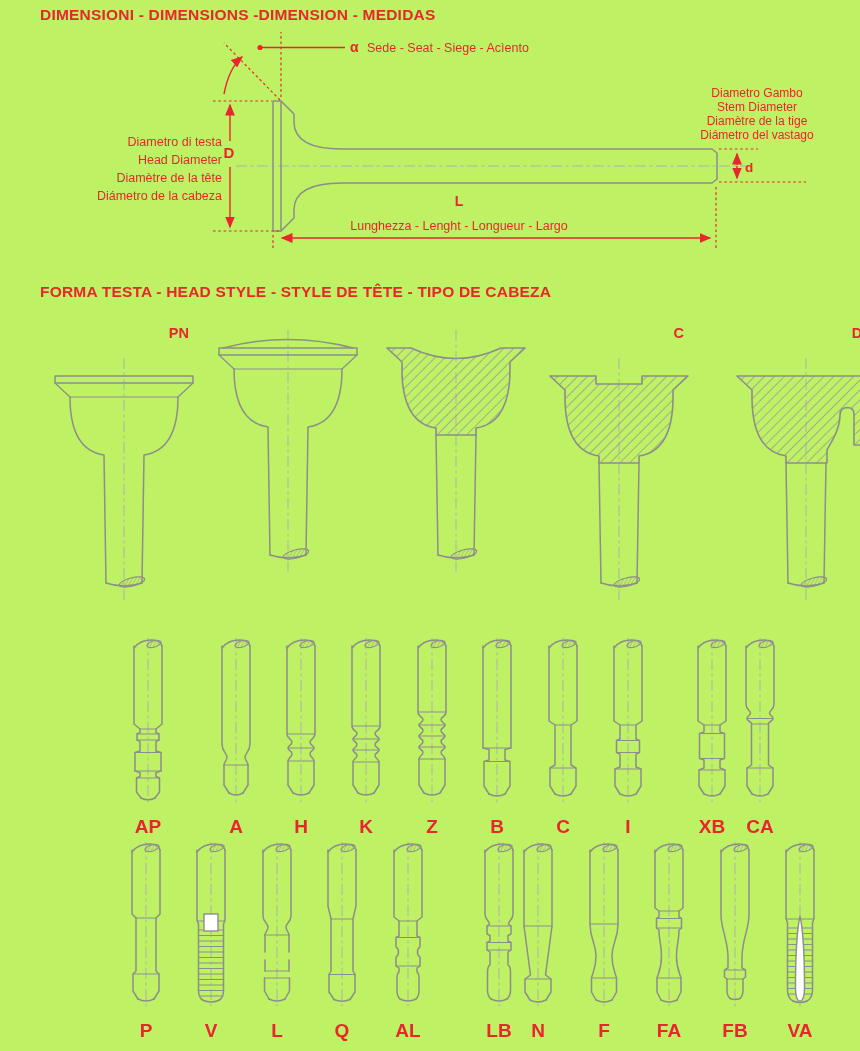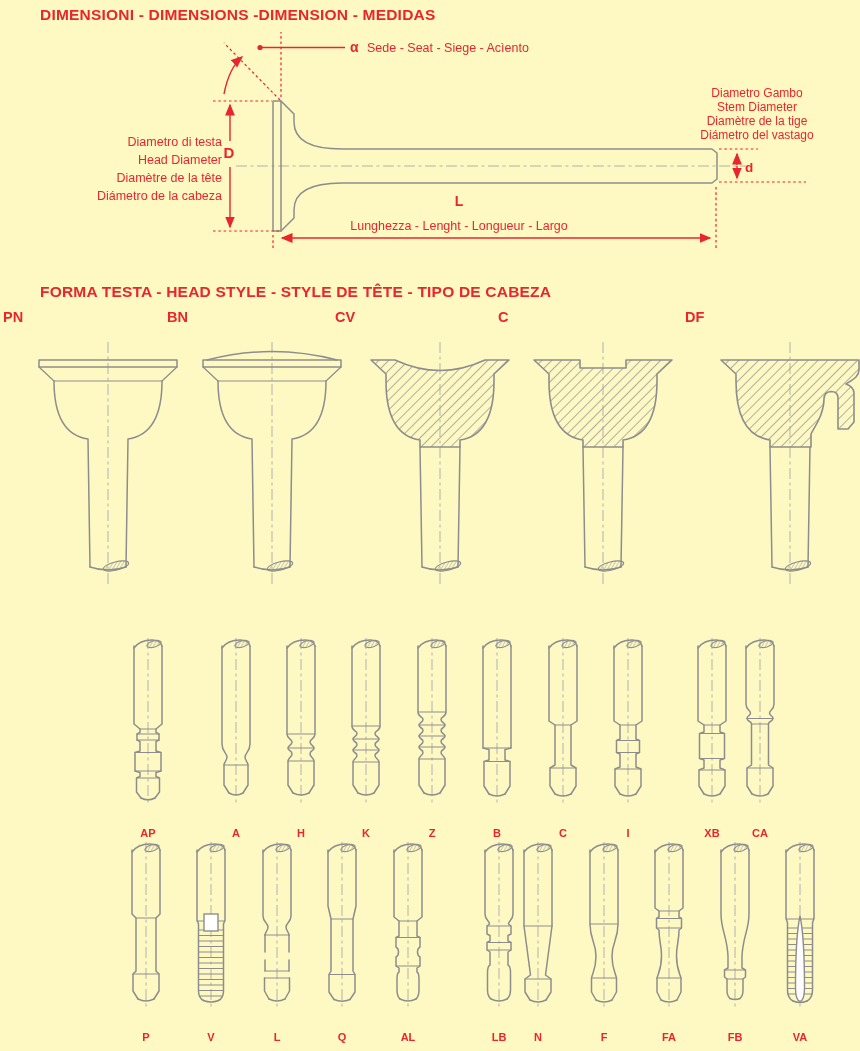--- a/index.html
+++ b/index.html
@@ -1,24 +1,24 @@
 <!DOCTYPE html>
 <html><head>
 <meta charset="utf-8">
 <style>
   html,body{margin:0;padding:0;background:#fff;}
-  .page{position:relative;width:860px;height:1051px;background:#fef9c3;font-family:"Liberation Sans",sans-serif;overflow:hidden;}
+  .page{position:relative;width:860px;height:1051px;background:#bef264;font-family:"Liberation Sans",sans-serif;overflow:hidden;}
   .sec-title{position:absolute;left:40px;margin:0;font-size:15.5px;font-weight:bold;color:#e8262d;letter-spacing:.2px;white-space:nowrap;}
   .dimsvg{position:absolute;left:0;top:0;}
-  .head-fig{position:absolute;top:306px;width:170px;margin:0;text-align:left;}
+  .head-fig{position:absolute;top:306px;width:170px;margin:16px;text-align:right;}
   .head-cap{font-size:14.5px;font-weight:bold;color:#e8262d;height:22px;line-height:22px;margin-bottom:6px;transform:translateX(-20px);}
   .stem-fig{position:absolute;width:48px;margin:0;text-align:center;}
   .row1 .stem-fig{top:636px;}
   .row2 .stem-fig{top:840px;}
-  .stem-cap{font-size:11px;font-weight:bold;color:#e8262d;margin-top:12px;line-height:18px;}
+  .stem-cap{font-size:19px;font-weight:bold;color:#e8262d;margin-top:6px;line-height:18px;}
   .ln{fill:none;stroke:#8d8d8d;stroke-width:1.5;stroke-linejoin:round;stroke-linecap:round;}
   .ln2{fill:none;stroke:#8d8d8d;stroke-width:1.2;stroke-linecap:round;}
   .thr{fill:none;stroke:#8d8d8d;stroke-width:1.05;}
   .hat{fill:url(#hatch);stroke:#8d8d8d;stroke-width:1.6;stroke-linejoin:round;}
   .brk{fill:url(#hatch2);stroke:#8d8d8d;stroke-width:1.1;}
   .cl{stroke:#b0b0b0;stroke-width:1;stroke-dasharray:11 3.5 3 3.5;fill:none;}
   .red{stroke:#e8262d;stroke-width:1.4;fill:none;}
   .dot{stroke:#e8262d;stroke-width:1.2;fill:none;stroke-dasharray:2.6 2.7;}
   text.tr{fill:#e8262d;}
   .b{font-weight:bold;}
@@ -98,34 +98,32 @@
         <line class="cl" x1="85" y1="8" x2="85" y2="252"></line>
         <path class="ln" d="M16,26 H154 V33 H16 Z"></path>
         <path class="ln2" d="M16,33 L31,47 M154,33 L139,47 M31,47 H139"></path>
         <path class="ln" d="M31,47 Q31,100 65,105 L67,233 M139,47 Q139,100 105,105 L103,233"></path>
         <path class="ln" d="M67,233 Q85,239 103,233"></path>
         <ellipse class="brk" cx="93" cy="232" rx="13" ry="4.2" transform="rotate(-14 93 232)"></ellipse>
       </svg>
     </figure>
 
     <figure class="head-fig" style="left:187px">
-      <figcaption class="head-cap">BN</figcaption>
       <svg width="170" height="260" viewBox="0 0 170 260">
         <line class="cl" x1="85" y1="8" x2="85" y2="252"></line>
         <path class="ln" d="M20,26 Q85,9 150,26"></path>
         <path class="ln" d="M16,26 H154 V33 H16 Z"></path>
         <path class="ln2" d="M16,33 L31,47 M154,33 L139,47 M31,47 H139"></path>
         <path class="ln" d="M31,47 Q31,100 65,105 L67,233 M139,47 Q139,100 105,105 L103,233"></path>
         <path class="ln" d="M67,233 Q85,239 103,233"></path>
         <ellipse class="brk" cx="93" cy="232" rx="13" ry="4.2" transform="rotate(-14 93 232)"></ellipse>
       </svg>
     </figure>
 
     <figure class="head-fig" style="left:355px">
-      <figcaption class="head-cap">CV</figcaption>
       <svg width="170" height="260" viewBox="0 0 170 260">
         <line class="cl" x1="85" y1="8" x2="85" y2="252"></line>
         <path class="hat" d="M16,26 L40,26 Q85,47 130,26 L154,26 L139,40 V47 Q139,101 105,106 V113 H65 V106 Q31,101 31,47 V40 Z"></path>
         <path class="ln" d="M65,113 L67,233 M105,113 L103,233"></path>
         <path class="ln" d="M67,233 Q85,239 103,233"></path>
         <ellipse class="brk" cx="93" cy="232" rx="13" ry="4.2" transform="rotate(-14 93 232)"></ellipse>
       </svg>
     </figure>
 
     <figure class="head-fig" style="left:518px">

